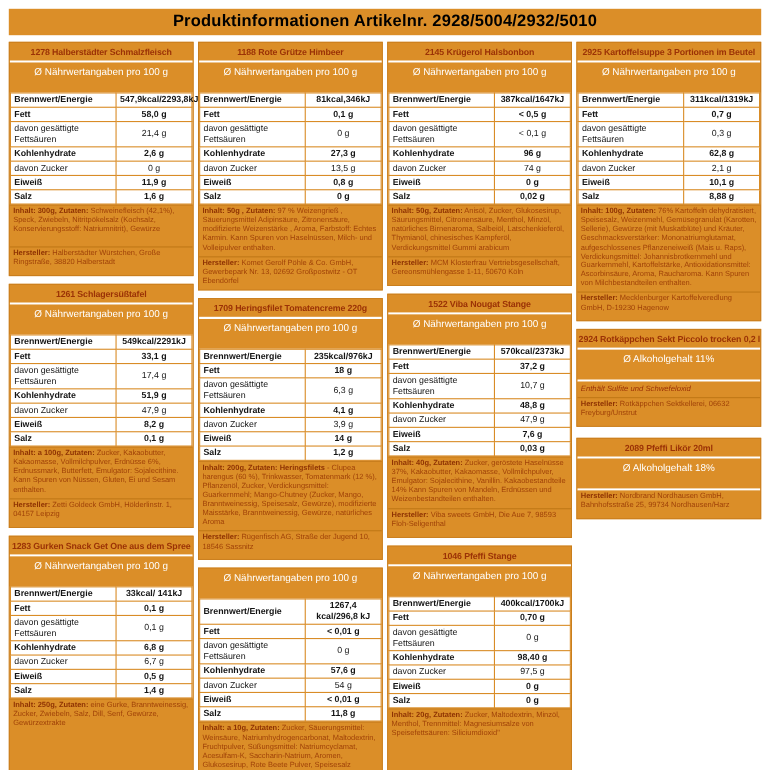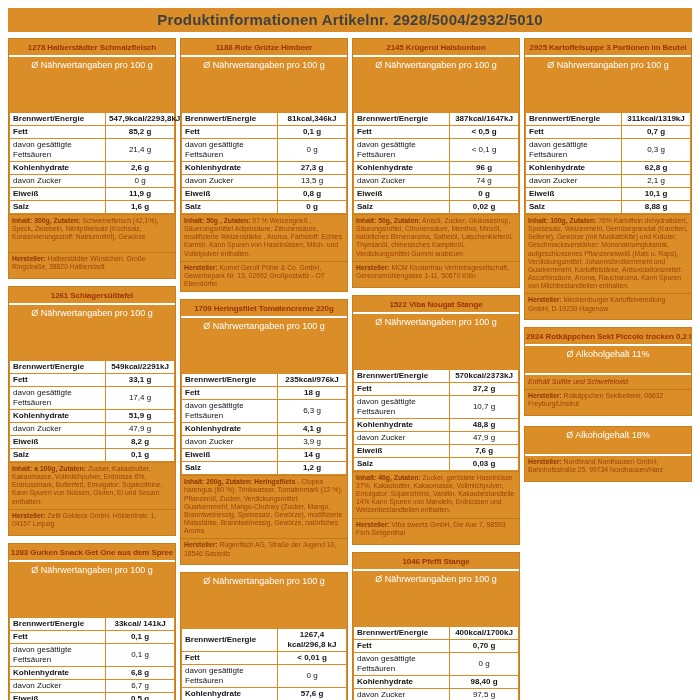--- a/index.html
+++ b/index.html
@@ -3,21 +3,21 @@
 <meta charset="utf-8">
 <style>
   html,body{margin:0;padding:0;}
   body{
     width:700px;height:700px;background:#ffffff;position:relative;
     font-family:"Liberation Sans", sans-serif;
     -webkit-font-smoothing:antialiased;
   }
   .page-title{
     position:absolute;left:8px;top:8px;width:684px;height:24px;
-    background:#db8e28;color:#404040;font-weight:bold;font-size:15px;
+    background:#db8e28;color:#000000;font-weight:bold;font-size:15px;
     text-align:center;line-height:24px;letter-spacing:.2px;
     box-sizing:border-box;
   }
   .grid{
     position:absolute;left:8px;top:38px;width:684px;
     display:flex;gap:4px;align-items:flex-start;
   }
   .col{flex:1;min-width:0;display:flex;flex-direction:column;gap:7px;}
   .card{
     border:1px solid #c97e1d;background:#db8e28;box-sizing:border-box;
@@ -26,21 +26,21 @@
     background:#db8e28;color:#9b3206;font-weight:bold;font-size:8px;
     text-align:center;padding:4px 1px 3px 1px;white-space:nowrap;overflow:hidden;
     border-bottom:2px solid #ffffff;letter-spacing:-0.1px;
   }
   .card-sub{
     background:#db8e28;color:#ffffff;font-size:9px;text-align:center;
     padding:3px 0 14px 0;
   }
   .card-sub.sep{border-bottom:2px solid #ffffff;}
   table.nut{
-    width:100%;border-collapse:collapse;background:#ffffff;table-layout:fixed;margin-top:28px;
+    width:100%;border-collapse:collapse;background:#ffffff;table-layout:fixed;
   }
   table.nut td{
     border:1px solid #d98c26;color:#141414;font-size:8px;
     padding:1px 3px;vertical-align:middle;line-height:1.25;
   }
   td.lb{width:54%;text-align:left;}
   td.vl{text-align:center;}
   tr.m td{font-weight:bold;}
   tr.s td{font-weight:normal;}
   .zutaten{
@@ -70,21 +70,21 @@
       <div class="card-title">1278 Halberstädter Schmalzfleisch</div>
       <div class="card-sub">Ø Nährwertangaben pro 100 g</div>
       <table class="nut">
         <tbody>
             <tr class="m">
               <td class="lb">Brennwert/Energie</td>
               <td class="vl">547,9kcal/2293,8kJ</td>
             </tr>
         <tr class="m">
               <td class="lb">Fett</td>
-              <td class="vl">85,2 g</td>
+              <td class="vl">58,0 g</td>
             </tr>
         <tr class="s">
               <td class="lb">davon gesättigte Fettsäuren</td>
               <td class="vl">21,4 g</td>
             </tr>
         <tr class="m">
               <td class="lb">Kohlenhydrate</td>
               <td class="vl">2,6 g</td>
             </tr>
         <tr class="s">
@@ -468,19 +468,20 @@
     </div>
 
     <div class="card">
       <div class="card-title">2924 Rotkäppchen Sekt Piccolo trocken 0,2 l</div>
       <div class="card-sub sep">Ø Alkoholgehalt 11%</div>
       <div class="alc-note">Enthält Sulfite und Schwefeloxid</div>
       <div class="hersteller"><span class="b">Hersteller:</span> <span>Rotkäppchen Sektkellerei, 06632 Freyburg/Unstrut</span></div>
     </div>
 
     <div class="card" style="margin-top:3px;">
+      <div class="card-title">2089 Pfeffi Likör 20ml</div>
       <div class="card-sub sep">Ø Alkoholgehalt 18%</div>
       <div class="hersteller" style="border-top:none;"><span class="b">Hersteller:</span> <span>Nordbrand Nordhausen GmbH, Bahnhofsstraße 25, 99734 Nordhausen/Harz</span></div>
     </div>
 
   </div>
 
 </div>
 
 </body></html>

